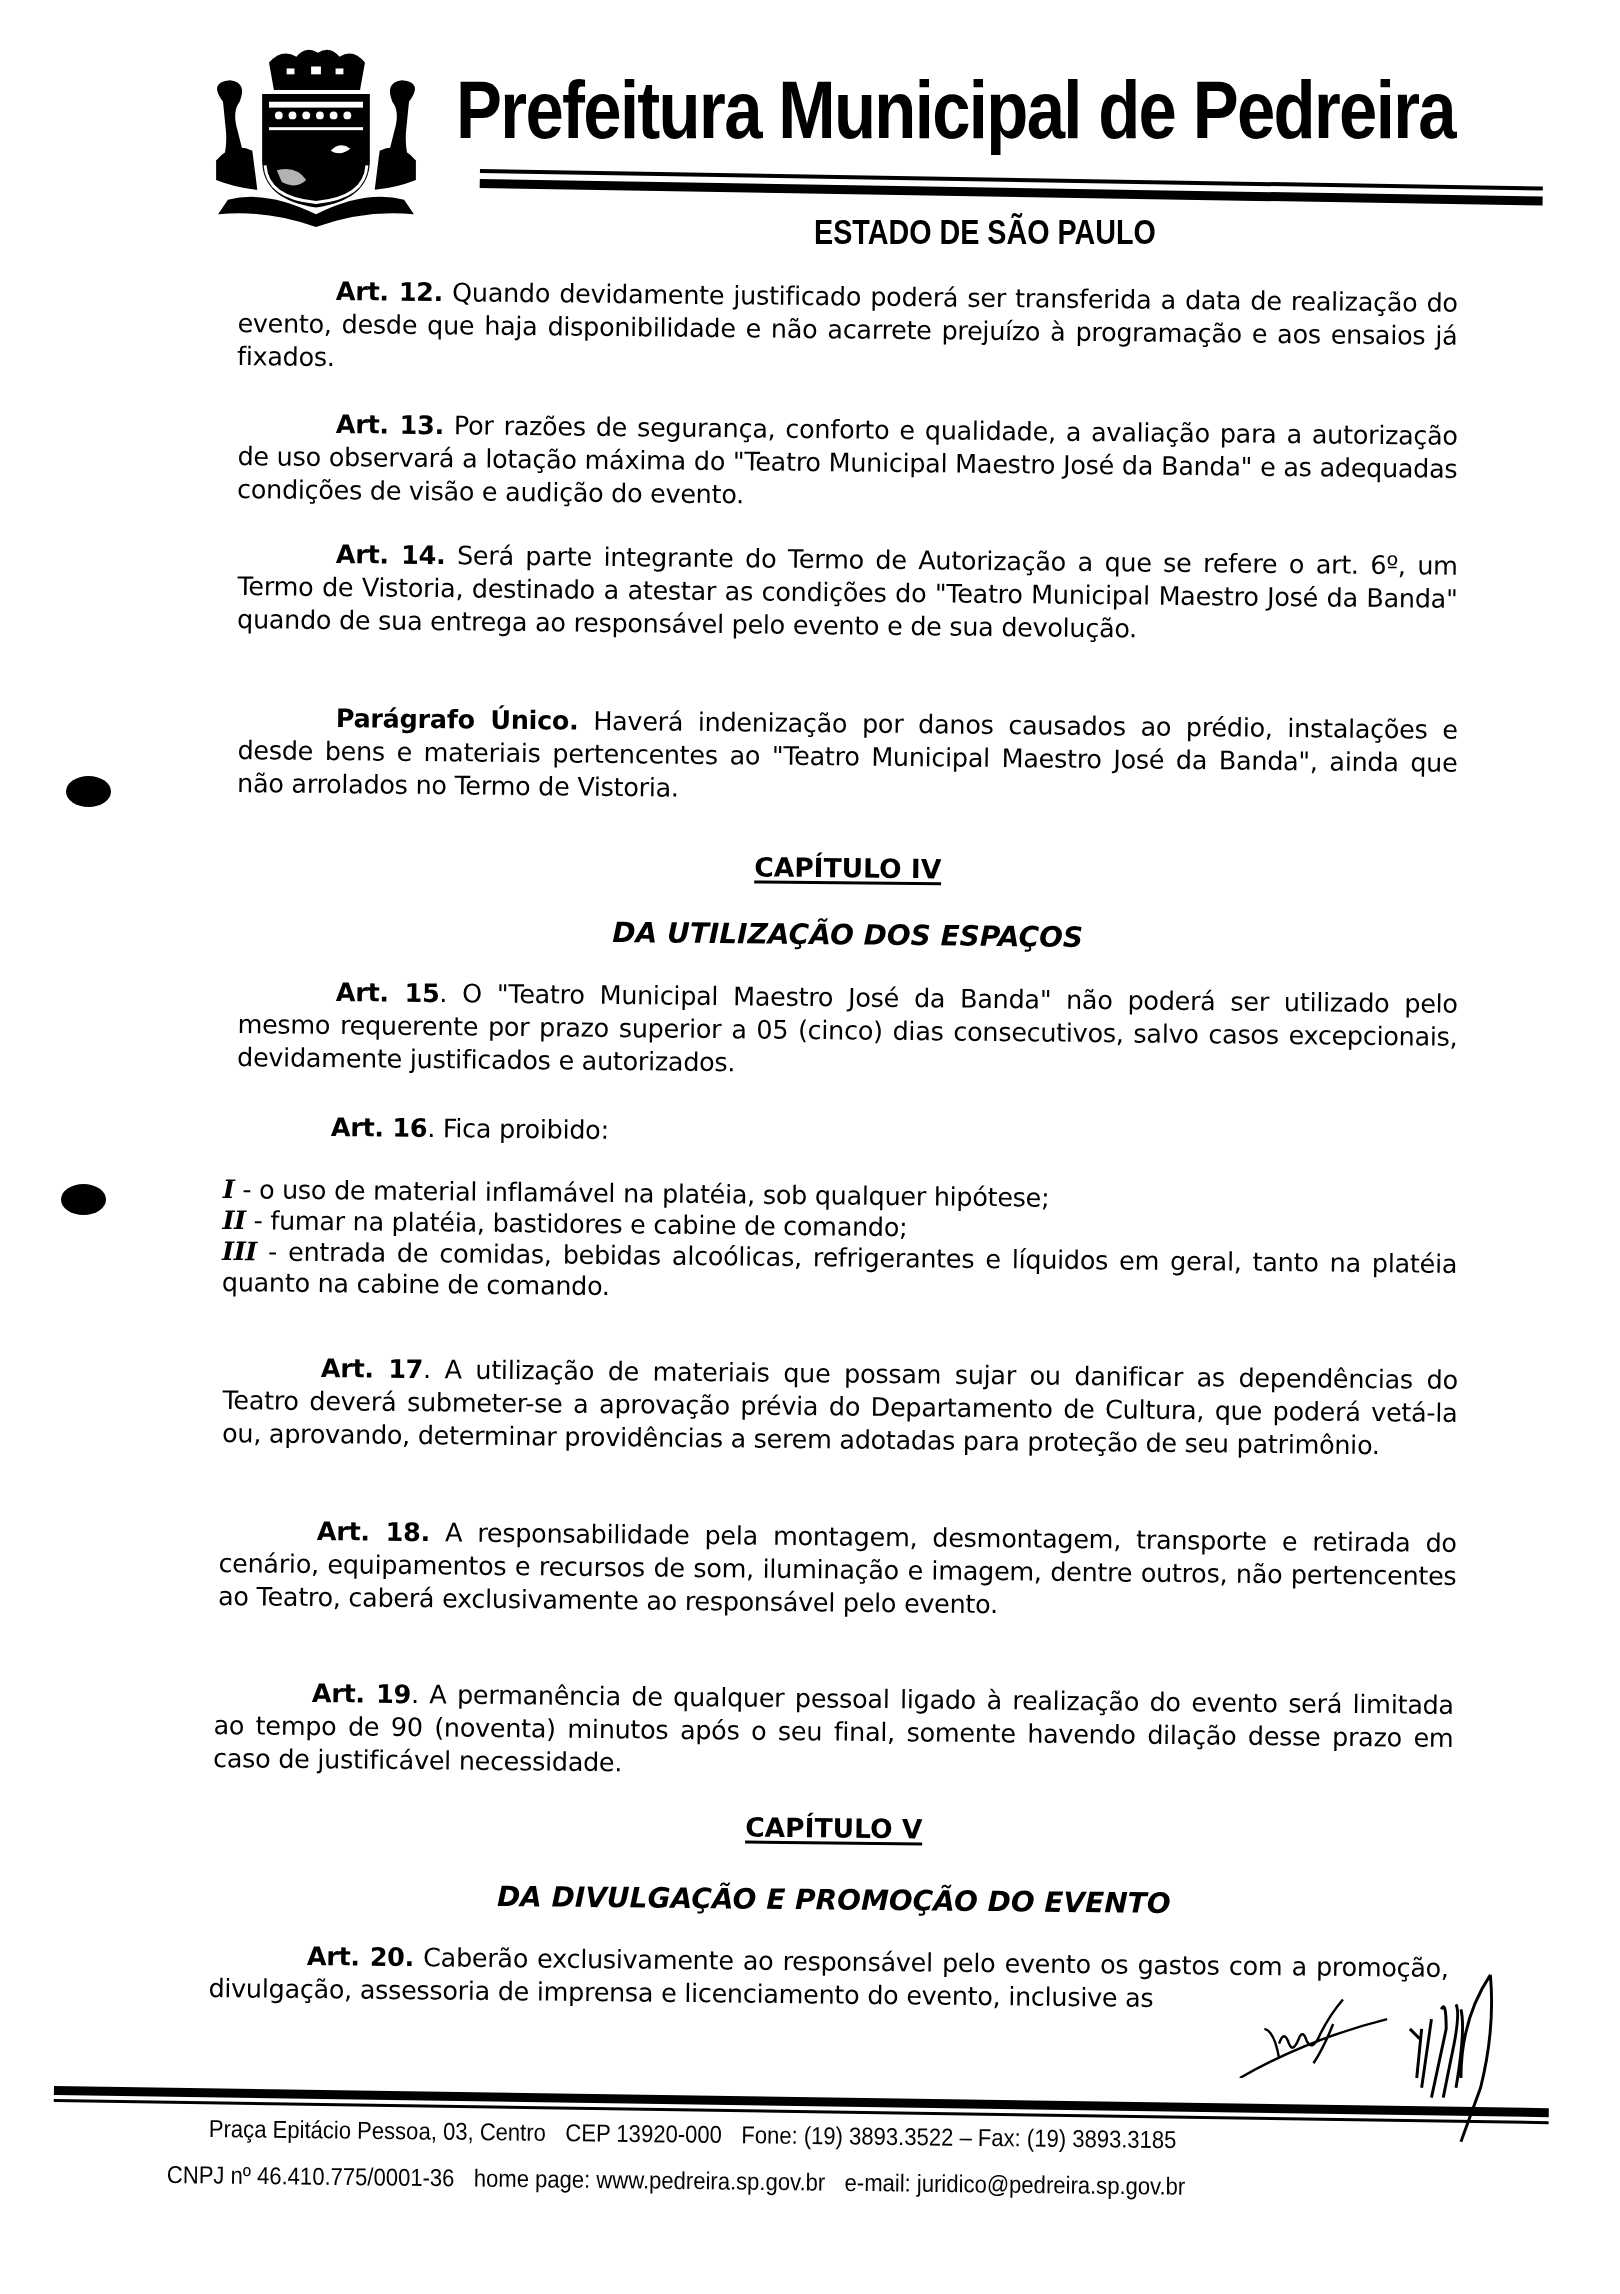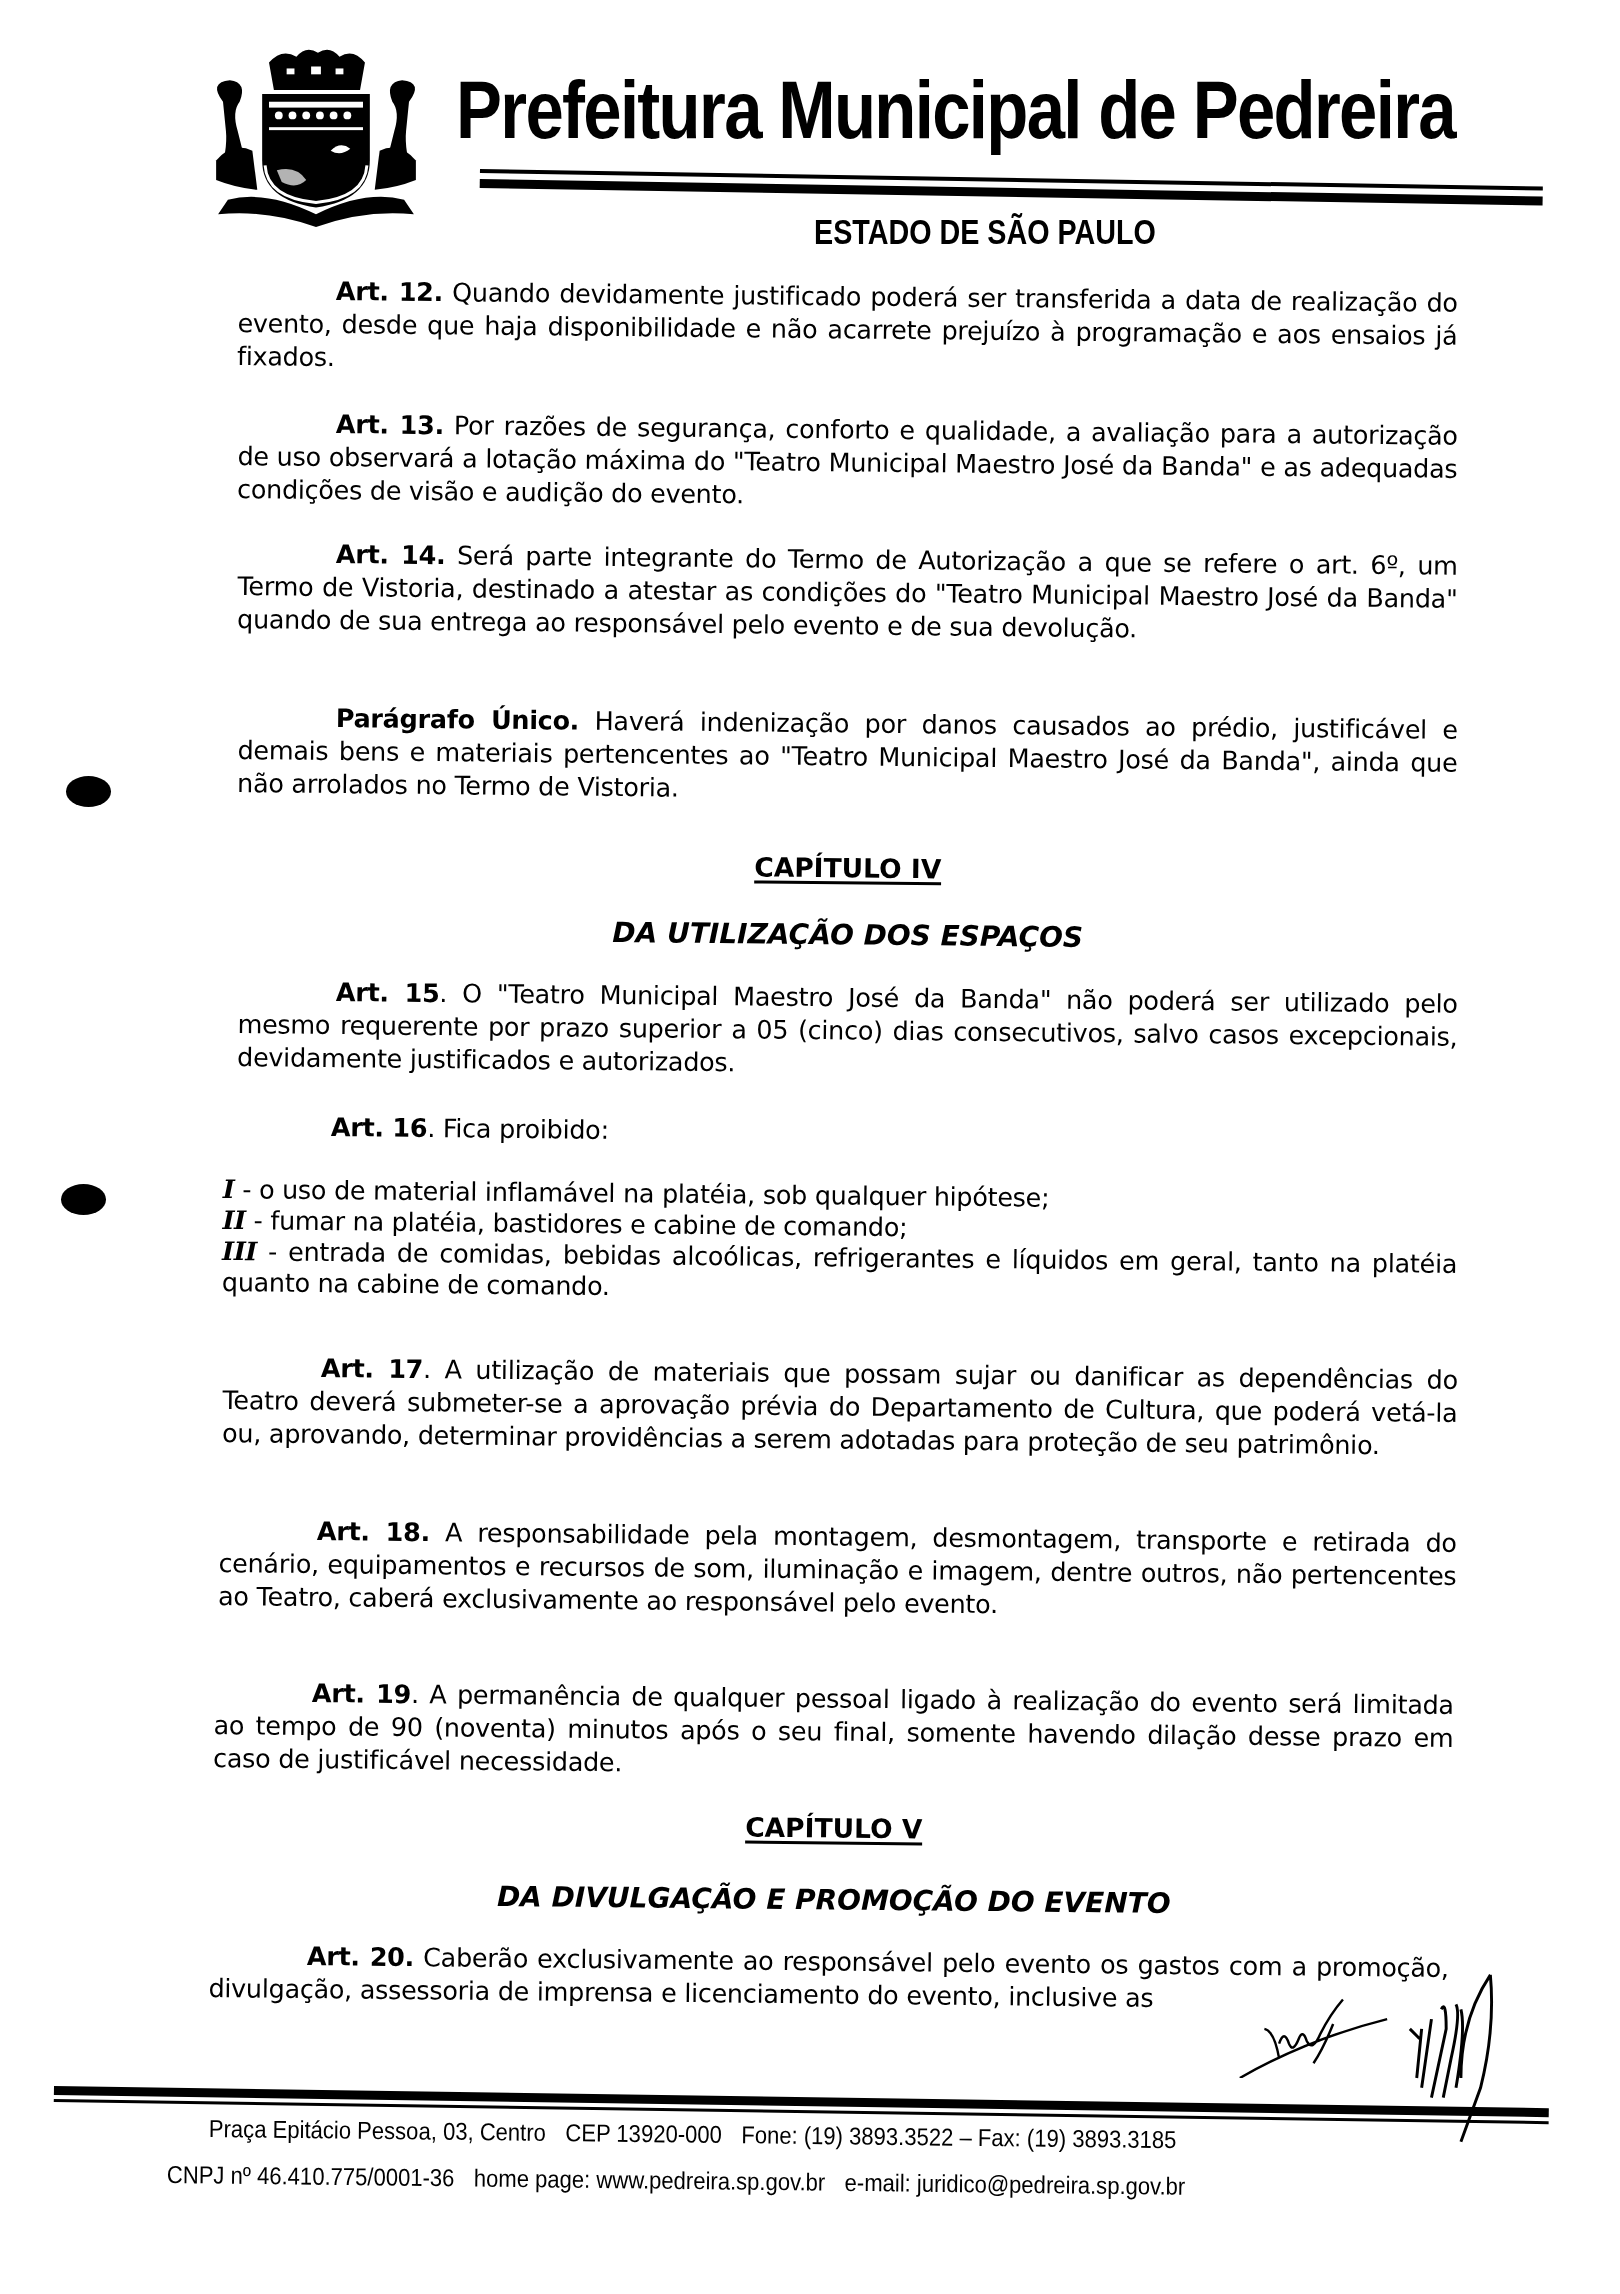--- a/index.html
+++ b/index.html
@@ -95,21 +95,21 @@
   <span>Por razões de segurança, conforto e qualidade, a avaliação para a autorização de uso observará a lotação máxima do "Teatro Municipal Maestro José da Banda" e as adequadas condições de visão e audição do evento.</span>
 </div>
 
 <div class="para" style="top:537px;">
   <span class="indent"></span><b>Art. 14.</b>
   <span>Será parte integrante do Termo de Autorização a que se refere o art. 6º, um Termo de Vistoria, destinado a atestar as condições do "Teatro Municipal Maestro José da Banda" quando de sua entrega ao responsável pelo evento e de sua devolução.</span>
 </div>
 
 <div class="para" style="top:701px;">
   <span class="indent"></span><b>Parágrafo Único.</b>
-  <span>Haverá indenização por danos causados ao prédio, justificável e demais bens e materiais pertencentes ao "Teatro Municipal Maestro José da Banda", ainda que não arrolados no Termo de Vistoria.</span>
+  <span>Haverá indenização por danos causados ao prédio, instalações e desde bens e materiais pertencentes ao "Teatro Municipal Maestro José da Banda", ainda que não arrolados no Termo de Vistoria.</span>
 </div>
 
 <div class="center-head underline" style="top:845px;">CAPÍTULO IV</div>
 <div class="center-head italic" style="top:912px; font-size:28px;">DA UTILIZAÇÃO DOS ESPAÇOS</div>
 
 <div class="para" style="top:975px;">
   <span class="indent"></span><b>Art. 15</b><span>. O "Teatro Municipal Maestro José da Banda" não poderá ser utilizado pelo mesmo requerente por prazo superior a 05 (cinco) dias consecutivos, salvo casos excepcionais, devidamente justificados e autorizados.</span>
 </div>
 
 <div class="para" style="top:1110px;">

